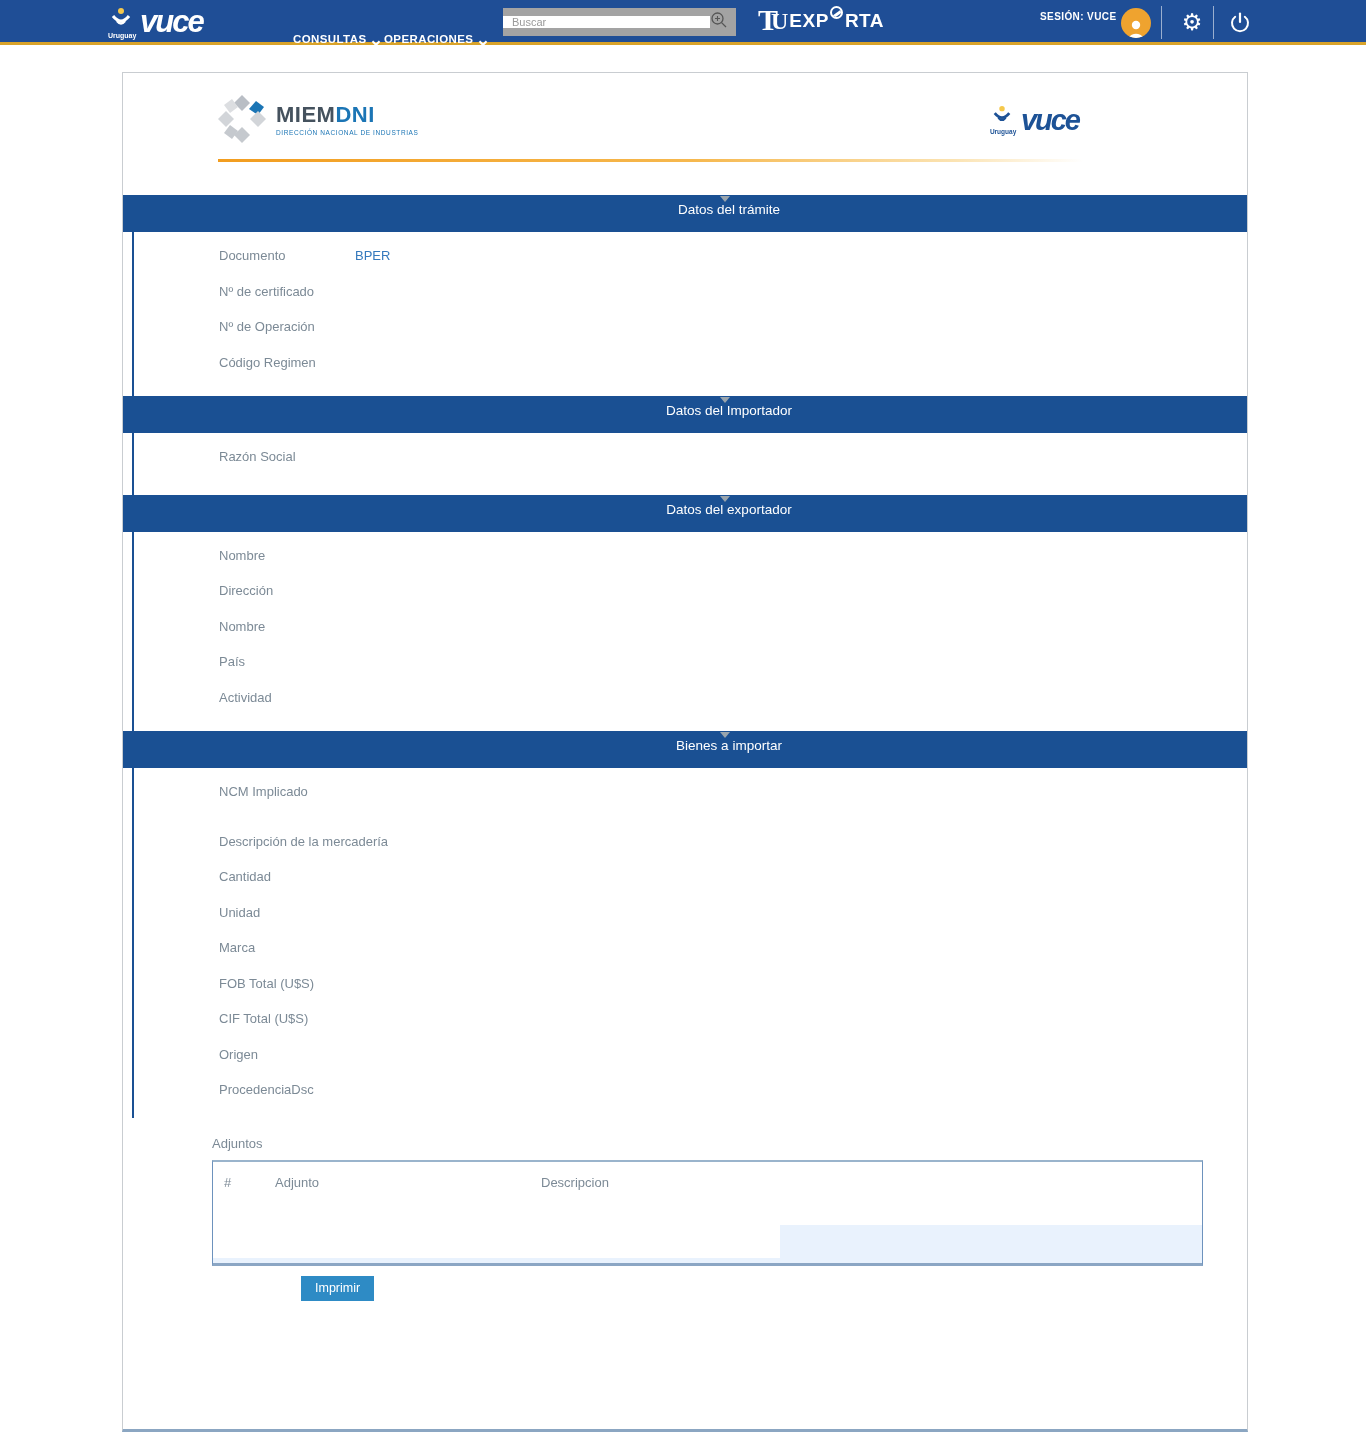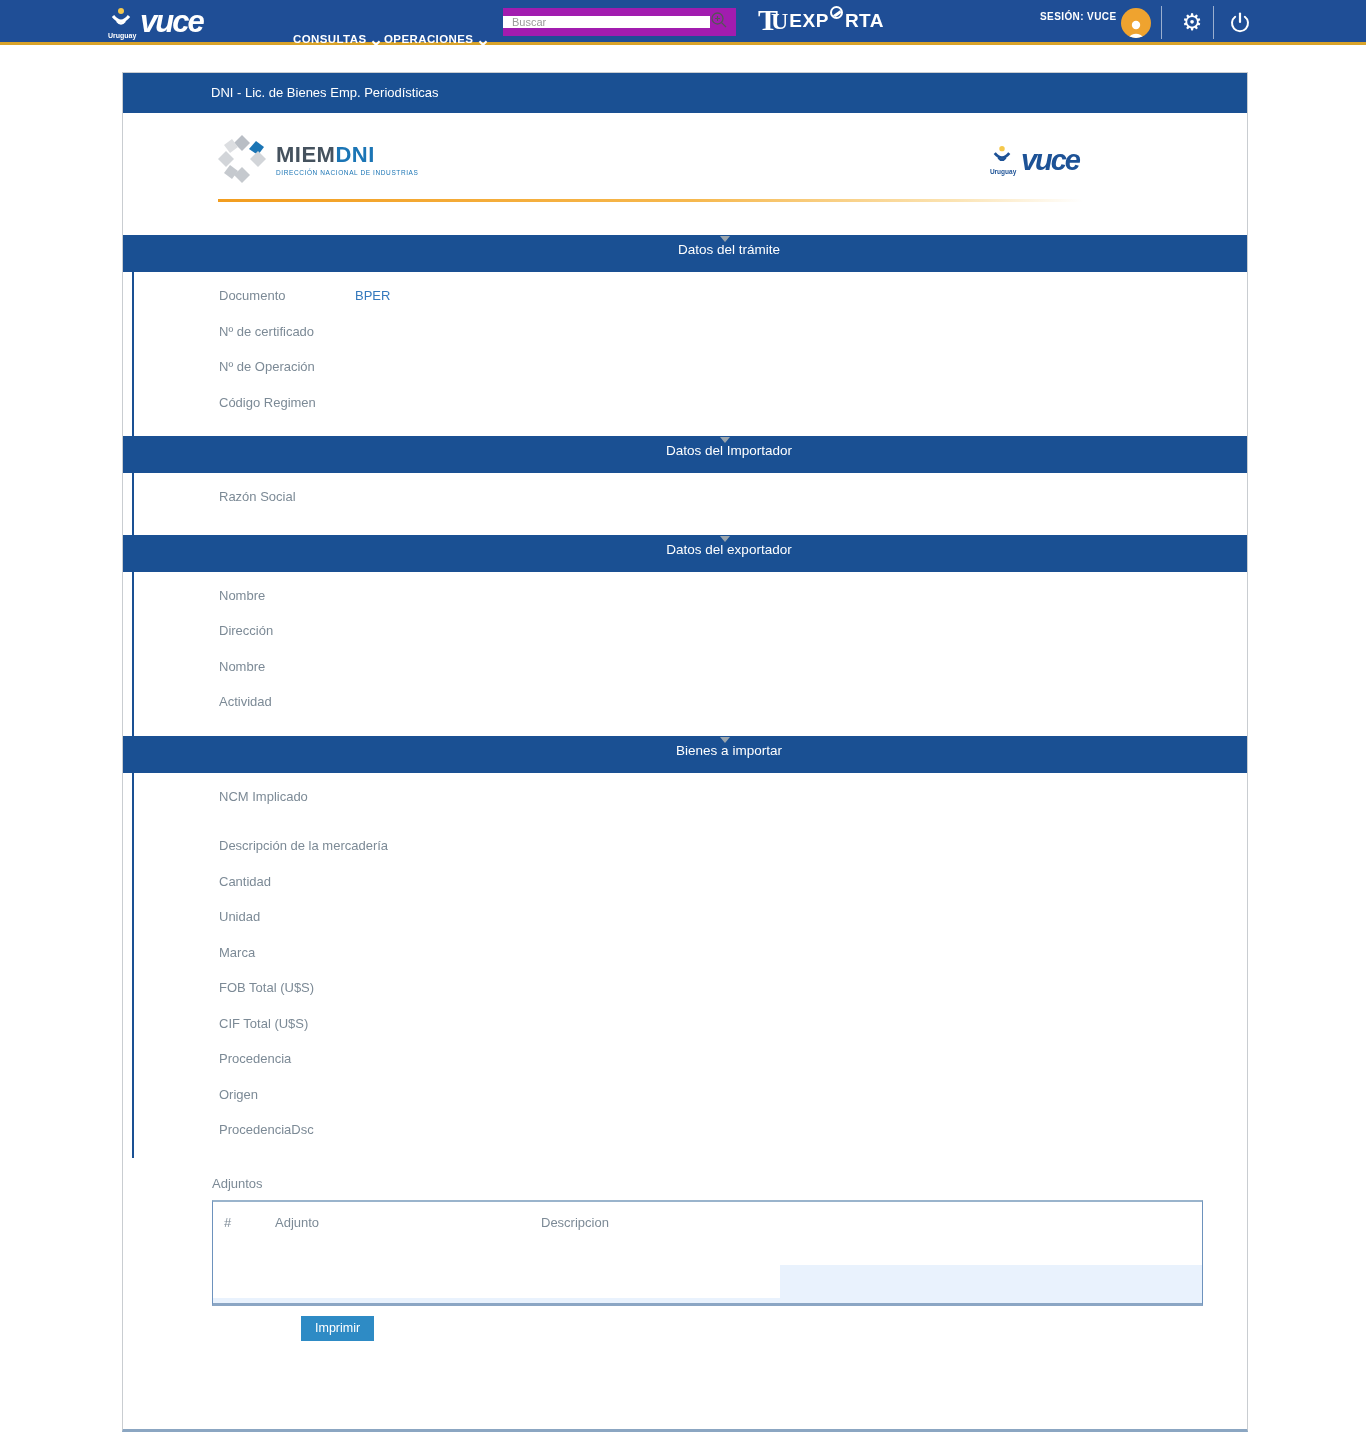--- a/index.html
+++ b/index.html
@@ -12,21 +12,21 @@
   .brand { position:absolute; left:108px; top:5px; display:flex; align-items:flex-start; }
   .brand .mark { width:26px; margin-top:2px; text-align:center; }
   .brand .country { display:block; color:#fff; font-size:7px; margin-top:-1px; font-weight:bold; }
   .brand .wordmark { color:#fff; font-size:31px; font-weight:bold; font-style:italic;
                      letter-spacing:-2px; line-height:34px; margin-left:6px; }
   .nav-menu { position:absolute; top:0; height:45px; display:flex; align-items:flex-end;
               color:#fff; font-size:11.5px; font-weight:bold; letter-spacing:.4px; cursor:pointer; }
   .nav-menu .chev { width:6px; height:6px; border-right:2px solid #fff; border-bottom:2px solid #fff;
                     transform:rotate(45deg); margin-left:7px; margin-top:-3px; }
   .menu-consultas { left:293px; } .menu-operaciones { left:384px; }
-  .searchbox { position:absolute; left:503px; top:8px; width:233px; height:28px; background:#a21caf;
+  .searchbox { position:absolute; left:503px; top:8px; width:233px; height:28px; background:#a3a3a3;
                display:flex; align-items:center; }
   .searchbox input { flex:1; border:none; outline:none; font-size:11px; color:#555;
                      padding-left:9px; font-family:"Liberation Sans",sans-serif; }
   .searchbox input::placeholder { color:#9a9a9a; }
   .searchbox .mag { margin-right:8px; }
   .tuexporta { position:absolute; left:758px; top:6px; color:#fff; display:flex; align-items:flex-start; }
   .tuexporta .t { font-size:30px; font-weight:bold; font-family:"Liberation Serif",serif; line-height:28px;}
   .tuexporta .u { font-size:24px; font-weight:bold; font-family:"Liberation Serif",serif;
                   margin-left:-7px; line-height:30px;}
   .tuexporta .word { font-size:19px; font-weight:bold; letter-spacing:.5px; line-height:30px; margin-left:1px;}
@@ -150,21 +150,20 @@
   <div class="powerbtn">
     <svg width="24" height="24" viewBox="0 0 24 24">
       <path d="M12 2.5v8.5" stroke="#fff" stroke-width="2.2" fill="none" stroke-linecap="round"></path>
       <path d="M7.2 5.8a8 8 0 1 0 9.6 0" stroke="#fff" stroke-width="2" fill="none" stroke-linecap="round"></path>
     </svg>
   </div>
 </div>
 
 <div class="panel">
 
-  <div class="panel-title">DNI - Lic. de Bienes Emp. Periodísticas</div>
 
   <div class="logo-area">
     <div class="miem-logo">
       <svg width="52" height="52" viewBox="0 0 52 52">
         <g>
           <polygon points="26,2 34,10 26,18 18,10" fill="#b9bec5"></polygon>
           <polygon points="40,8 48,14 42,22 33,16" fill="#1b75b5"></polygon>
           <polygon points="50,26 42,34 34,26 42,18" fill="#d2d5d9"></polygon>
           <polygon points="26,50 18,42 26,34 34,42" fill="#c5c9ce"></polygon>
           <polygon points="2,26 10,18 18,26 10,34" fill="#d2d5d9"></polygon>
@@ -240,20 +239,24 @@
     </div>
     <div class="field">
       <span class="lbl">Dirección</span>
       <span class="val"></span>
     </div>
     <div class="field">
       <span class="lbl">Nombre</span>
       <span class="val"></span>
     </div>
     <div class="field">
+      <span class="lbl">País</span>
+      <span class="val"></span>
+    </div>
+    <div class="field">
       <span class="lbl">Actividad</span>
       <span class="val"></span>
     </div>
   </div>
 
   <div class="sec-header">
     <span class="tri"></span>
     <span>Bienes a importar</span>
   </div>
   <div class="sec-body">
@@ -277,24 +280,20 @@
     <div class="field">
       <span class="lbl">Marca</span>
       <span class="val"></span>
     </div>
     <div class="field">
       <span class="lbl">FOB Total (U$S)</span>
       <span class="val"></span>
     </div>
     <div class="field">
       <span class="lbl">CIF Total (U$S)</span>
-      <span class="val"></span>
-    </div>
-    <div class="field">
-      <span class="lbl">Procedencia</span>
       <span class="val"></span>
     </div>
     <div class="field">
       <span class="lbl">Origen</span>
       <span class="val"></span>
     </div>
     <div class="field">
       <span class="lbl">ProcedenciaDsc</span>
       <span class="val"></span>
     </div>

